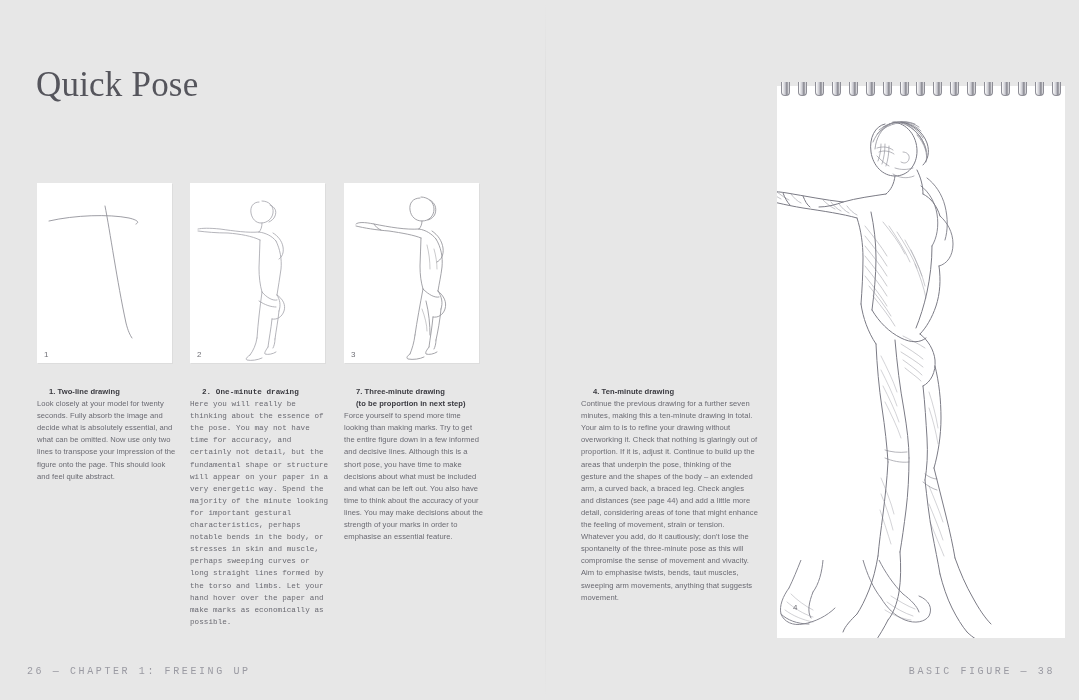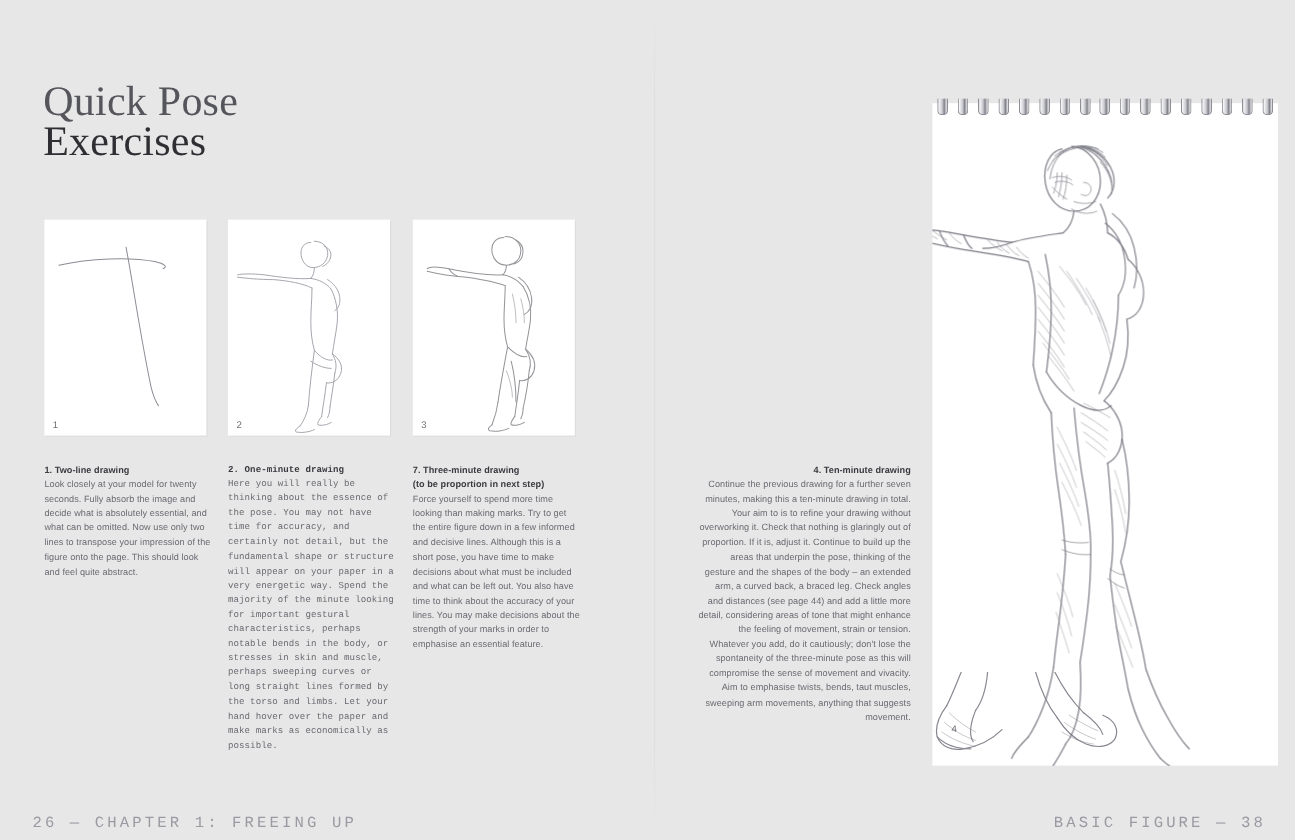--- a/index.html
+++ b/index.html
@@ -46,26 +46,26 @@
 
   
   .col{
     position:absolute;
     font-size:7.6px;line-height:12.1px;
     color:#6a6a72;
     letter-spacing:.05px;
   }
   .col .hd{
     display:block;font-weight:bold;color:#3a3a40;
-    font-size:7.6px;line-height:12.1px;margin-bottom:0;
+    font-size:7.6px;line-height:12.1px;margin-bottom:0;margin-left:12px;
   }
   #col1{left:37px;top:386px;width:140px;}
   #col2{left:190px;top:386px;width:140px;font-family:Liberation Mono, monospace;}
   #col3{left:344px;top:386px;width:140px;}
-  #col4{left:581px;top:386px;width:178px;text-align:right;}
+  #col4{left:581px;top:386px;width:178px;}
 
   
   .pad{
     position:absolute;left:777px;top:86px;width:288px;height:552px;
     background:#ffffff;
   }
   .rings{
     position:absolute;left:777px;top:82px;width:288px;height:16px;
     display:flex;justify-content:space-around;align-items:flex-start;
     pointer-events:none;
@@ -83,38 +83,37 @@
   }
   .pad svg{display:block;width:288px;height:552px;}
   .overflow-sketch{
     position:absolute;left:777px;top:560px;width:300px;height:140px;
     pointer-events:none;
   }
   .overflow-sketch svg{display:block;width:300px;height:140px;}
 
   
   .footer{
-    position:absolute;bottom:7px;
-    font-size:13px;letter-spacing:2.6px;
+    position:absolute;bottom:23px;
+    font-size:10px;letter-spacing:2.6px;
     color:#9a9aa2;
     font-family:"Liberation Mono", monospace;
   }
   #footer-left{left:27px;}
   #footer-right{right:24px;}
 </style>
 </head>
 <body>
 
 <div class="spread">
 
   <div class="gutter"></div>
 
   <div class="title">
     <span class="l1">Quick Pose</span>
-    <span class="l2">Exercises</span>
   </div>
 
   <div class="panel" id="panel1">
     <svg viewBox="0 0 135 180">
       <g fill="none" stroke="#8d8d95" stroke-width="0.85" stroke-linecap="round">
         <path d="M12 38 C38 32 72 31 92 35 C100 37 103 39 99 41"></path>
         <path d="M68 23 C73 48 80 98 89 140 C91 148 93 152 95 155"></path>
       </g>
     </svg>
     <span class="pnum">1</span>

